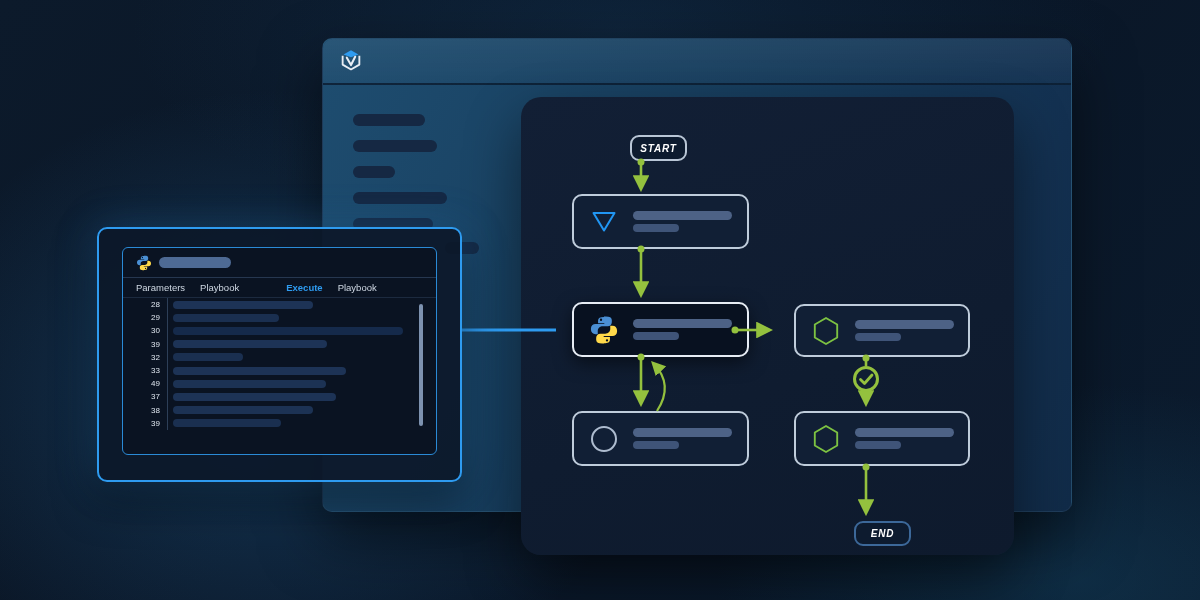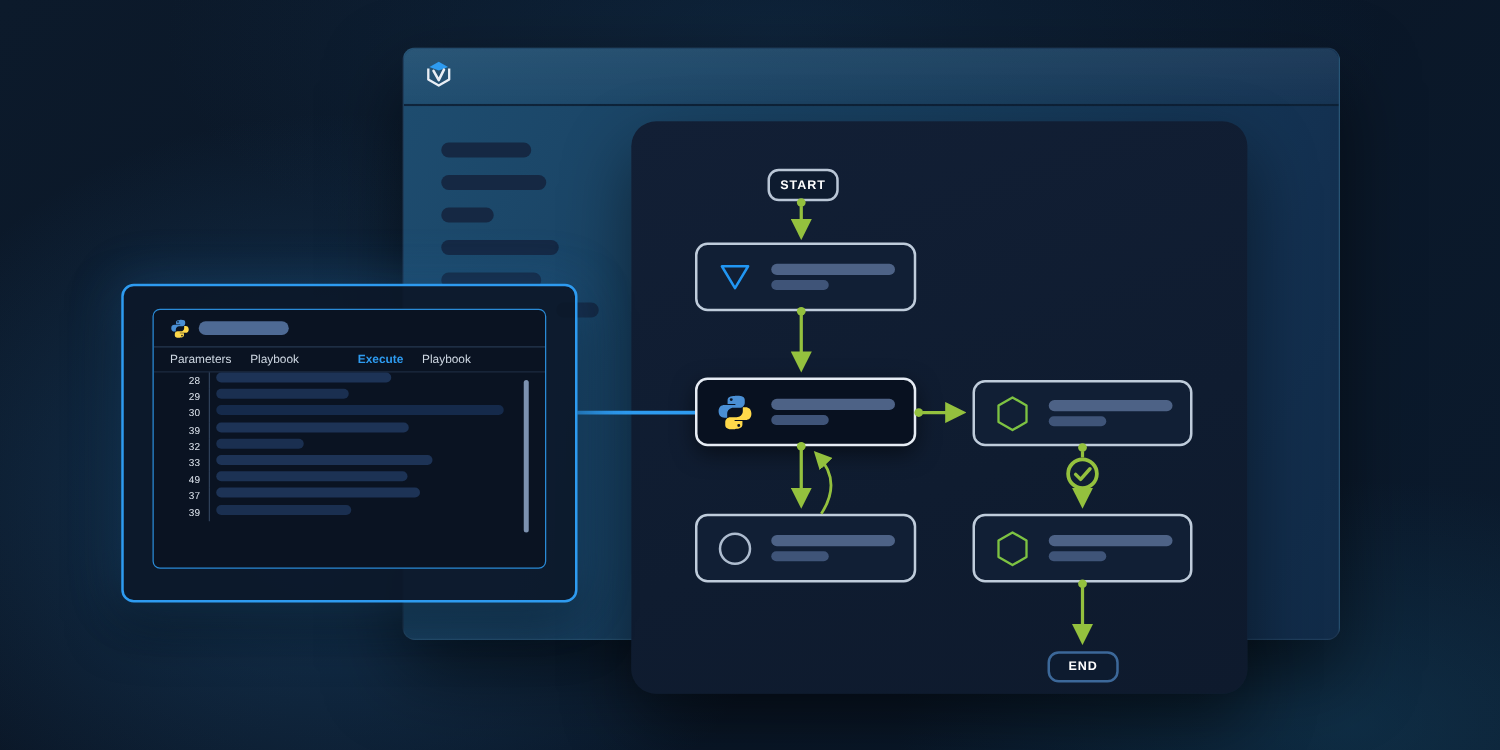--- a/index.html
+++ b/index.html
@@ -31,24 +31,25 @@
     display:flex; align-items:center; padding-left:15px;
   }
   .side-bar-skel{
     position:absolute; left:30px; height:12px; border-radius:6px;
     background:#152843;
   }
   .peek-bar{ position:absolute; left:122px; top:203px; width:34px; height:12px; border-radius:6px; background:#152843; }
 
   
   .flow-panel{
-    left:505px; top:97px; width:493px; height:458px;
+    left:521px; top:97px; width:493px; height:458px;
     background:linear-gradient(160deg,#121f35 0%, #0f1c30 60%, #0e1a2d 100%);
     border-radius:20px;
     box-shadow:0 24px 55px rgba(0,0,0,.45);
+    font-style:italic;
   }
   .cap-node{
     position:absolute; border:2px solid #b9c6d6; border-radius:9px;
     background:#0d1b2f; color:#fff; font-size:10px; font-weight:bold;
     letter-spacing:.8px; display:flex; align-items:center; justify-content:center;
   }
   .cap-end{ border-color:#3c6899; }
   .flow-node{
     position:absolute; border:2px solid #bfccdb; border-radius:10px;
     background:#111f35; display:flex; align-items:center; padding-left:15px; gap:14px;
@@ -73,21 +74,21 @@
     position:absolute; left:23px; top:18px; width:315px; height:208px;
     border:1.5px solid #2a8ad6; border-radius:6px; background:#0a1322; overflow:hidden;
   }
   .ip-header{ height:30px; display:flex; align-items:center; gap:7px; padding-left:13px;
     border-bottom:1px solid rgba(110,150,200,.28); }
   .ip-title-bar{ width:72px; height:11px; border-radius:5.5px; background:#4e6a94; }
   .tabs{ height:19px; display:flex; align-items:center; gap:15px; padding-left:13px; }
   .tab{ font-size:9.5px; color:#cfd8e3; cursor:pointer; }
   .tab.active{ color:#2e9bf0; font-weight:bold;padding-left:32px; }
   .code-area{ position:relative; height:159px; border-top:1px solid rgba(110,150,200,.18); }
-  .crow{ height:13.2px; display:flex; align-items:flex-start; }
+  .crow{ height:13.2px; display:flex; align-items:center; }
   .lnum{ width:45px; text-align:right; padding-right:7px; font-size:8px; color:#dfe6ef;
     border-right:1px solid rgba(130,165,215,.3); line-height:13.2px; height:13.2px; flex:0 0 auto; }
   .cbar{ height:8px; border-radius:4px; margin-left:5px; display:inline-block; }
   .scroll-thumb{ position:absolute; right:13px; top:6px; width:4px; height:122px;
     border-radius:2px; background:#7d92b0; }
 </style>
 </head>
 <body>
 
 <svg width="0" height="0" style="position:absolute" aria-hidden="true">
@@ -261,19 +262,23 @@
         </div>
       <div class="crow">
           <span class="lnum">49</span>
           <span class="cbar" style="width: 153px; background-color: rgb(28, 50, 84);"></span>
         </div>
       <div class="crow">
           <span class="lnum">37</span>
           <span class="cbar" style="width: 163px; background-color: rgb(29, 51, 86);"></span>
         </div>
       <div class="crow">
+          <span class="lnum">38</span>
+          <span class="cbar" style="width: 140px; background-color: rgb(28, 50, 84);"></span>
+        </div>
+      <div class="crow">
           <span class="lnum">39</span>
           <span class="cbar" style="width: 108px; background-color: rgb(26, 47, 80);"></span>
         </div>
       <div class="scroll-thumb"></div>
     </div>
   </div>
 </div>
 
 </body></html>

